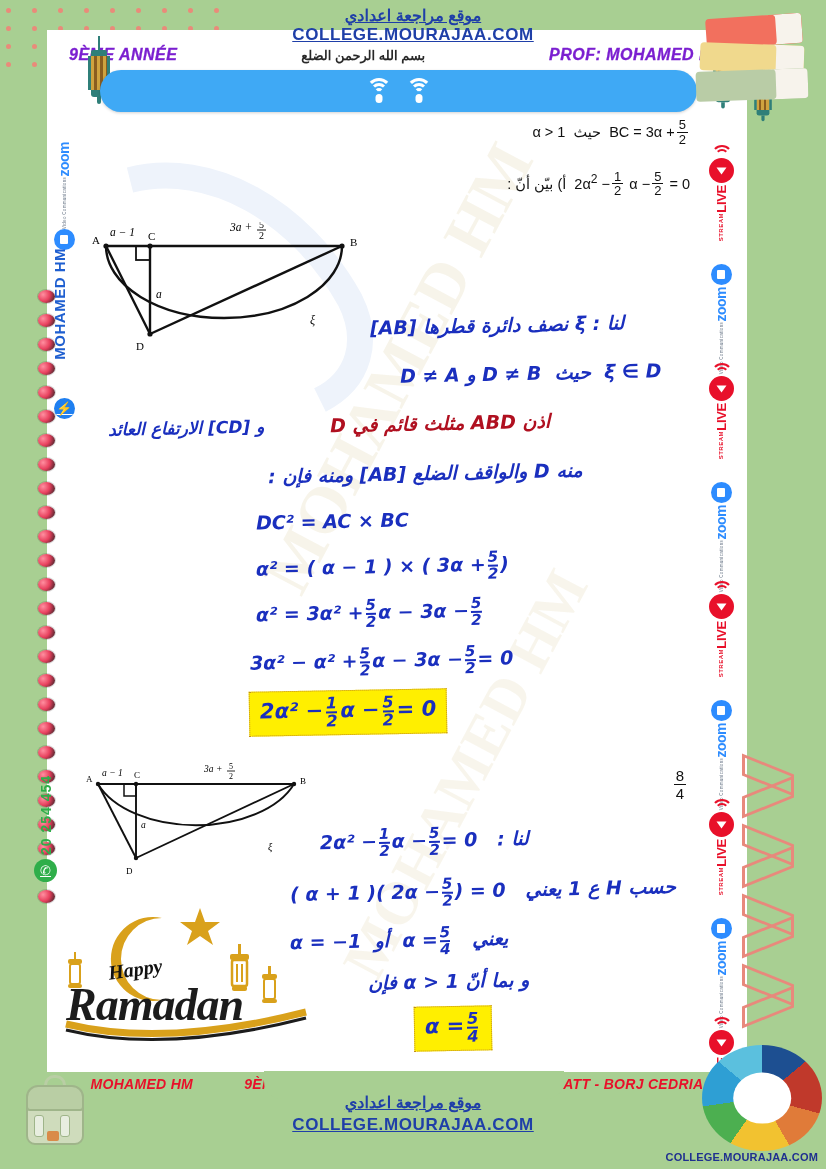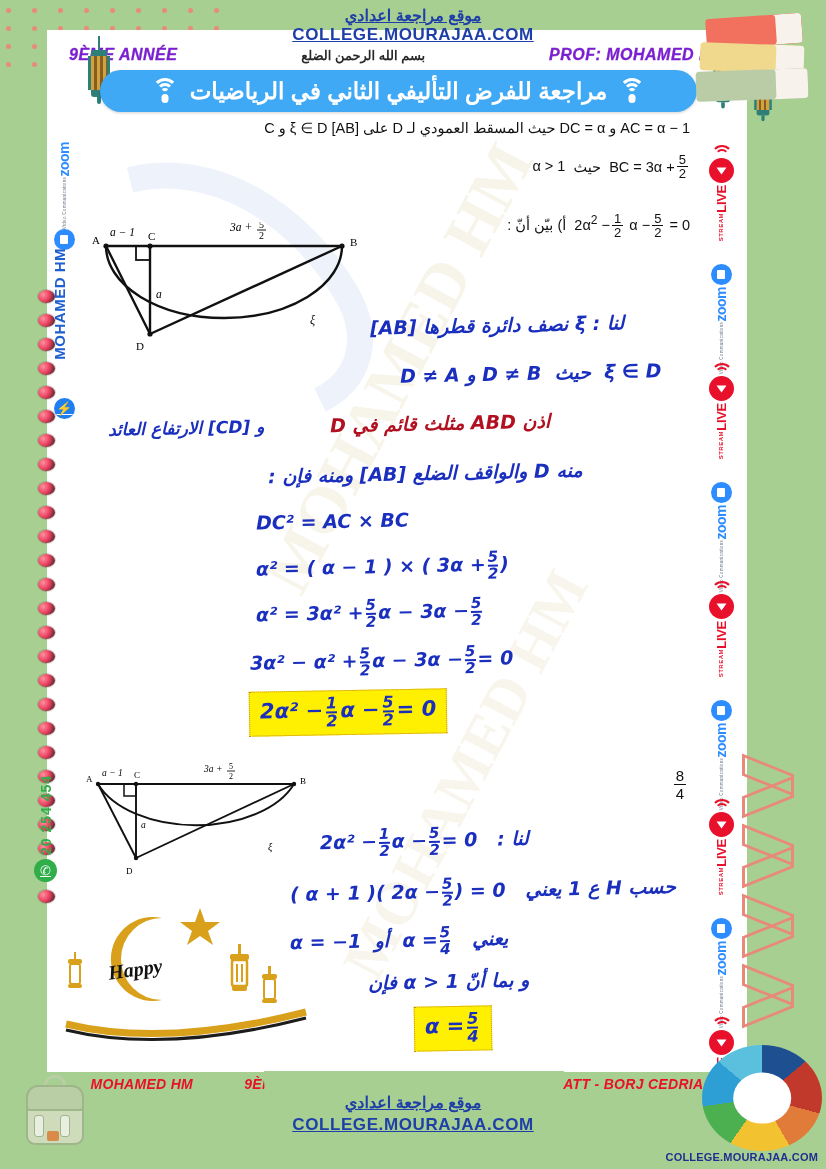--- a/index.html
+++ b/index.html
@@ -433,21 +433,20 @@
   <span class="tag">PROF: MOHAMED HM</span>
 </div>
 
 <div class="banner">
   <span class="wifi">
     <b class="a1"></b>
       <b class="a2"></b>
       <b class="a3"></b>
       <s></s>
   </span>
-  <span class="btitle">مراجعة للفرض التأليفي الثاني في الرياضيات</span>
   <span class="wifi">
     <b class="a1"></b>
       <b class="a2"></b>
       <b class="a3"></b>
       <s></s>
   </span>
 </div>
 
 <div class="lantern" style="left:88px;top:36px;">
   <div class="top"></div>
@@ -599,38 +598,30 @@
   </div>
 
 <div class="chev" style="top:760px;"></div>
 <div class="chev" style="top:830px;"></div>
 <div class="chev" style="top:900px;"></div>
 <div class="chev" style="top:970px;"></div>
 
 <div class="content">
 
 
-  <div class="qline">
-    <span class="ltr">AC = α − 1</span>
-    <span>و</span>
-    <span class="ltr">DC = α</span>
-    <span>حيث</span>
-    <span>المسقط العمودي لـ D على [AB]</span>
-    <span>ξ ∈ D و C</span>
-  </div>
 
   <div class="qline rightpad">
     <span class="ltr">
       <span>BC = 3α +</span><span class="frac"><span class="n">5</span><span class="d">2</span></span>
     </span>
     &nbsp;<span>حيث</span>&nbsp;
     <span class="ltr">α &gt; 1</span>
   </div>
 
-  <div class="qline rightpad" style="margin-top:29px;">
+  <div class="qline rightpad" style="margin-top:22px;">
     <span class="ltr">
       <span>2α</span><sup>2</sup>
       <span>−</span><span class="frac"><span class="n">1</span><span class="d">2</span></span>
       <span>α −</span><span class="frac"><span class="n">5</span><span class="d">2</span></span>
       <span>= 0</span>
     </span>
     &nbsp;<span>أ) بيّن أنّ :</span>
   </div>
 </div>
 
@@ -766,20 +757,21 @@
       <rect x="200" y="99" width="15" height="4" rx="2"></rect>
       <rect x="12" y="52" width="2" height="7"></rect>
         <rect x="6" y="59" width="14" height="5" rx="2"></rect>
       <rect x="8" y="64" width="10" height="20" rx="2" fill="none" stroke="#d9a11b" stroke-width="2"></rect>
       <rect x="6" y="84" width="14" height="4" rx="2"></rect>
     </g>
     <path d="M4,124 C70,140 150,136 244,112" fill="none" stroke="#d9a11b" stroke-width="7"></path>
     <path d="M4,130 C70,146 150,142 244,118" fill="none" stroke="#1c1c1c" stroke-width="3"></path>
   </svg>
   <div class="happy">Happy</div>
+  <div class="rtxt">Ramadan</div>
 </div>
 
 <div class="footstrip">
   <span>MOHAMED HM</span>
   <span>9ÈME ANNÉE</span>
   <span class="fb">HM</span>
   <span>HAMMAM CHATT - BORJ CEDRIA</span>
 </div>
 
 <div class="bottombar">

